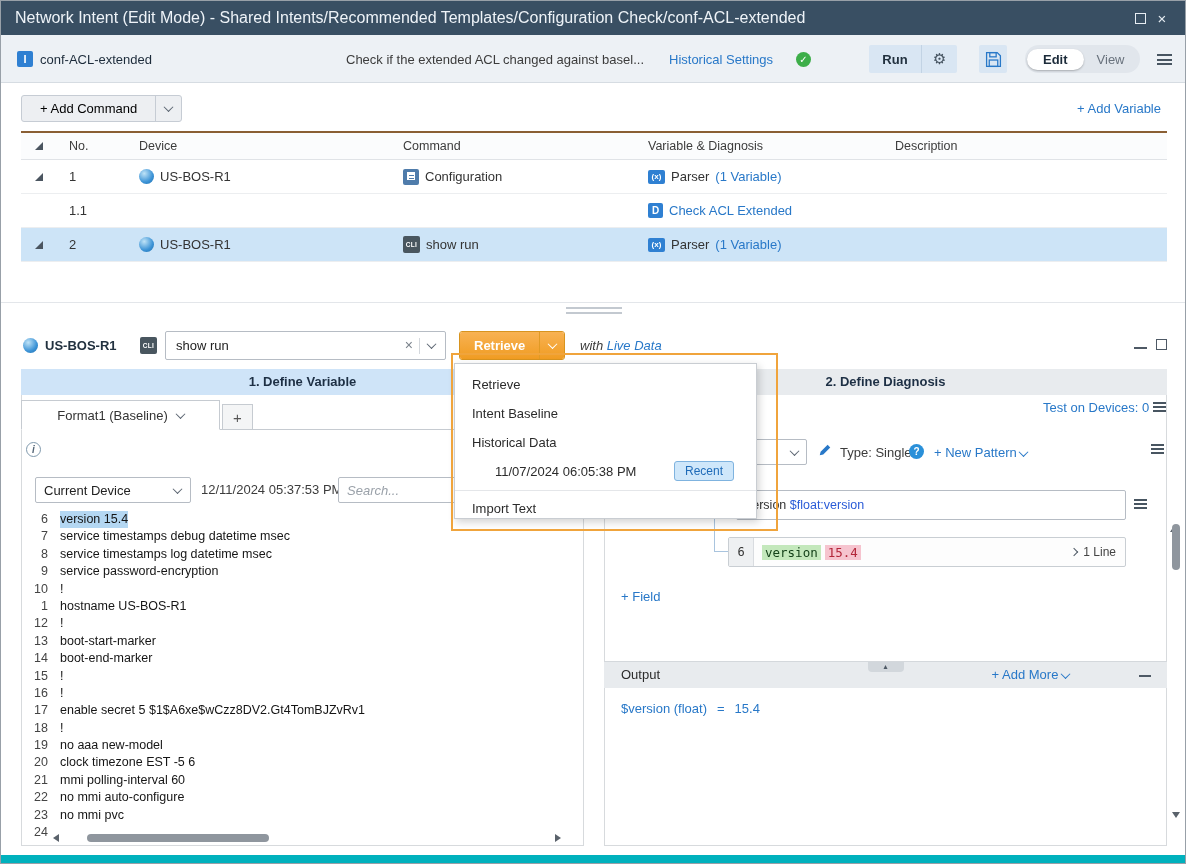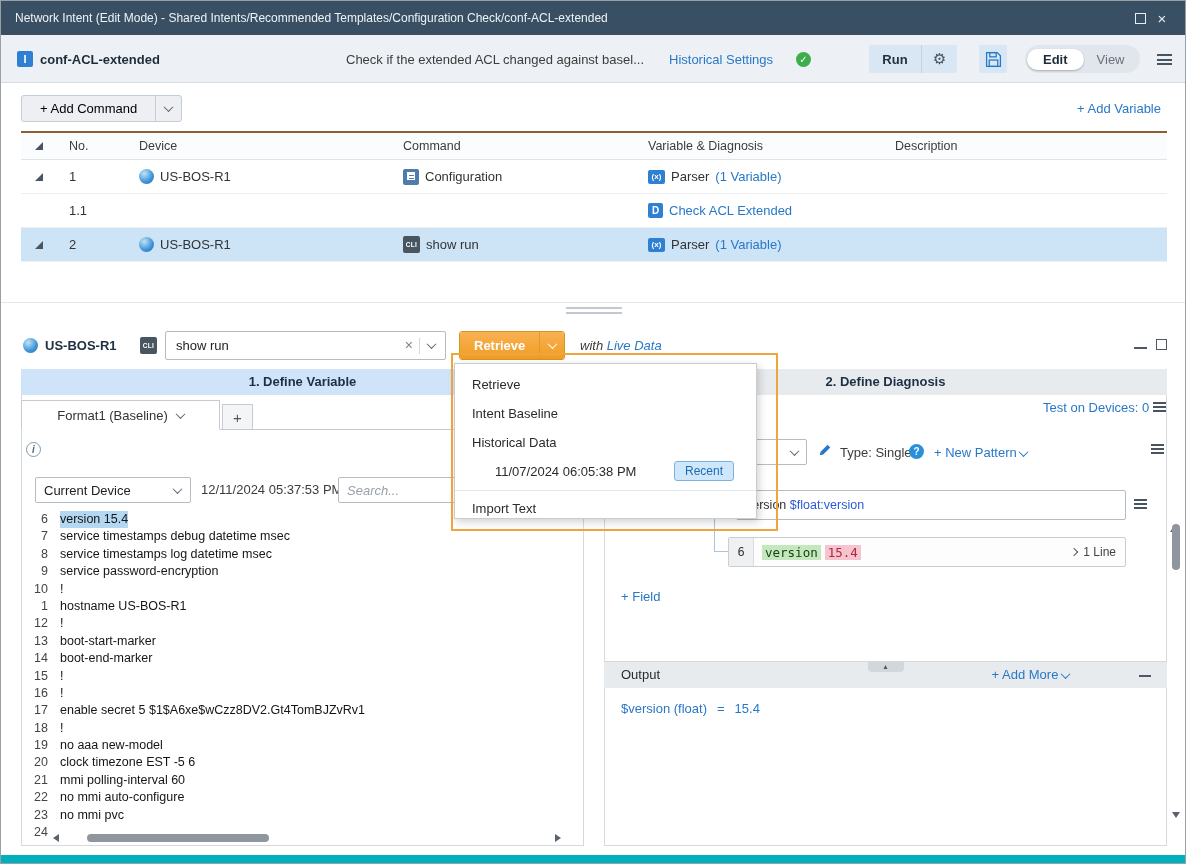--- a/index.html
+++ b/index.html
@@ -1,29 +1,29 @@
 <!DOCTYPE html>
 <html style="--titlebar: #394f63; --link: #2878c8; --accent-orange: #f0a43c; --selected-row: #cde4f7; --panel-blue: #cfe4f8; --teal: #00b1bd; --chip-green: #c4e8bc; --chip-pink: #f6c4cf;"><head>
 <meta charset="utf-8">
 <style>
   *{box-sizing:border-box;margin:0;padding:0;font-family:"Liberation Sans",sans-serif}
   body{background:#dfe3e8}
   .app{position:relative;width:1186px;height:864px;background:#fff;border:1px solid #98a0a8;overflow:hidden;font-size:13px;color:#333}
 
   
   .titlebar{position:absolute;left:0;top:0;width:1186px;height:34px;background:var(--titlebar,#394f63);display:flex;align-items:center;padding:0 14px;color:#eef3f8}
-  .tb-title{font-size:12px;flex:1;white-space:nowrap;overflow:hidden}
+  .tb-title{font-size:16px;flex:1;white-space:nowrap;overflow:hidden}
   .tb-btn{display:inline-flex;align-items:center;justify-content:center;width:22px;height:22px;cursor:pointer}
   .tb-sq{width:11px;height:11px;border:1.5px solid #e7edf3}
   .tb-x{font-size:15px;color:#e7edf3;line-height:1}
 
   
   .header{position:absolute;left:0;top:34px;width:1186px;height:48px;background:#edf1f5;border-bottom:1px solid #d6dce2}
   .ibadge{position:absolute;left:16px;top:16px;width:16px;height:16px;background:#2f80d2;color:#fff;border-radius:2px;font-size:11px;font-weight:bold;display:flex;align-items:center;justify-content:center}
-  .h-name{position:absolute;left:39px;top:17px;font-weight:bold;color:#1c2b3a}
+  .h-name{position:absolute;left:39px;top:17px;font-weight:normal;color:#1c2b3a}
   .h-desc{position:absolute;left:345px;top:17px;color:#3c3c3c}
   .link{color:var(--link,#2878c8);text-decoration:none;cursor:pointer}
   .h-repl{position:absolute;left:668px;top:17px}
   .h-check{position:absolute;left:795px;top:17px;width:15px;height:15px;border-radius:50%;background:#3dae49;color:#fff;font-size:10px;display:flex;align-items:center;justify-content:center}
   .h-rungroup{position:absolute;left:868px;top:10px;height:28px;display:flex;background:#d9e6f3;border-radius:2px}
   .h-run{width:52px;border:none;background:transparent;font-weight:bold;font-size:13px;color:#22313f;cursor:pointer}
   .h-gear{width:36px;border:none;border-left:1px solid #c2d3e4;background:transparent;font-size:15px;color:#44525f;cursor:pointer}
   .h-save{position:absolute;left:978px;top:10px;width:28px;height:28px;background:#d9e6f3;border:none;border-radius:2px;display:flex;align-items:center;justify-content:center;cursor:pointer}
   .h-toggle{position:absolute;left:1024px;top:10px;height:28px;background:#e1e6ec;border-radius:15px;display:flex;align-items:center;padding:2px}
   .t-edit{background:#fff;border-radius:13px;padding:3px 16px;font-weight:bold;color:#1c2b3a;box-shadow:0 1px 2px rgba(0,0,0,.25);cursor:pointer}

